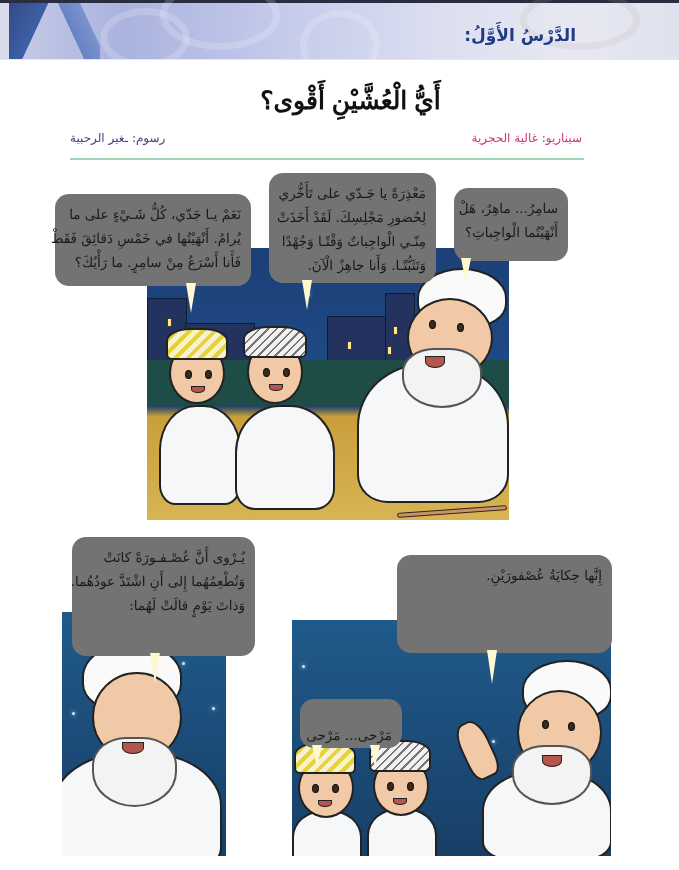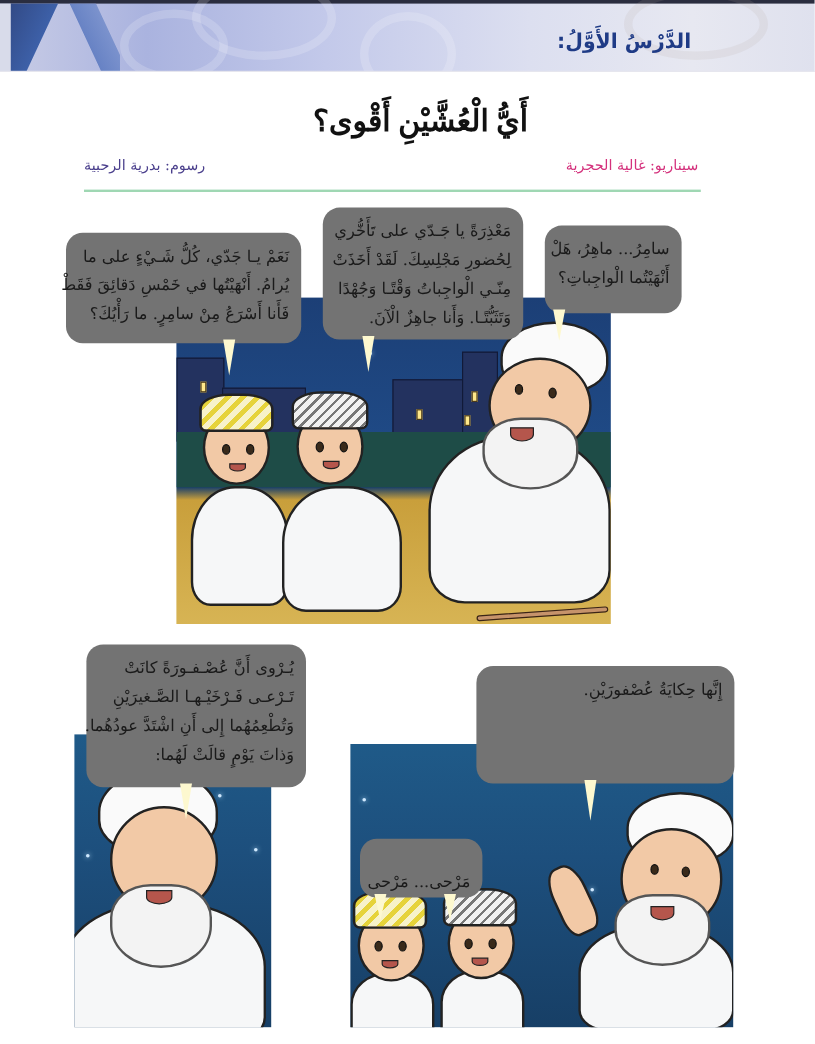--- a/index.html
+++ b/index.html
@@ -25,21 +25,21 @@
     .banner .s4 { left: 520px; top: -10px; width: 120px; height: 60px; border-color: rgba(180,170,160,0.15); }
     .banner .bottom-line { position: absolute; left: 0; top: 59px; width: 679px; height: 1px; background: #e6e6ee; }
     .lesson-title {
       position: absolute; right: 103px; top: 25px;
       font-family: "DejaVu Sans", sans-serif; font-weight: bold; font-size: 17px; color: #1f3b86;
     }
 
     
     .story-title {
       position: absolute; left: 0; width: 679px; top: 86px; text-align: center;
-      font-family: Liberation Serif, serif; font-weight: bold; font-size: 25px; color: #111;
+      font-family: Liberation Sans, sans-serif; font-weight: bold; font-size: 25px; color: #111;
       padding-left: 22px;
     }
     .credits { position: absolute; left: 70px; top: 131px; width: 512px; height: 20px; }
     .credit-scenario { position: absolute; right: 0; top: 0; font-size: 12px; color: #d4317c; font-family: "DejaVu Serif", serif; }
     .credit-drawings { position: absolute; left: 0; top: 0; font-size: 12px; color: #4a3f8c; font-family: "DejaVu Serif", serif; }
     .divider { position: absolute; left: 70px; top: 158px; width: 514px; height: 2px; background: #9fd7b3; }
 
     
     .panel { position: absolute; overflow: hidden; }
     .night { background: linear-gradient(180deg, #1f5a88 0%, #1d4f7d 40%, #173f66 100%); }
@@ -103,21 +103,21 @@
   <div class="swirl s2"></div>
   <div class="swirl s3"></div>
   <div class="swirl s4"></div>
   <div class="bottom-line"></div>
   <div class="lesson-title">الدَّرْسُ الأَوَّلُ:</div>
 </div>
 
 <h1 class="story-title">أَيُّ الْعُشَّيْنِ أَقْوى؟</h1>
 <div class="credits">
   <span class="credit-scenario">سيناريو: غالية الحجرية</span>
-  <span class="credit-drawings">رسوم: بدرية الرحبية</span>
+  <span class="credit-drawings">رسوم: ـغير الرحبية</span>
 </div>
 <div class="divider"></div>
 
 <div class="panel p1">
   <div class="star" style="left:240px;top:20px"></div>
   <div class="star" style="left:300px;top:30px"></div>
   <div class="star" style="left:160px;top:45px"></div>
   <div class="bldg" style="left:0;top:50px;width:40px;height:70px"></div>
   <div class="bldg" style="left:38px;top:75px;width:70px;height:45px"></div>
   <div class="bldg" style="left:180px;top:68px;width:60px;height:50px"></div>
@@ -221,21 +221,20 @@
 
 <div class="bubble b3">
   <span class="line">نَعَمْ يـا جَدّي، كُلُّ شَـيْءٍ على ما</span>
   <span class="line">يُرامُ. أَنْهَيْتُها في خَمْسِ دَقائِقَ فَقَطْ</span>
   <span class="line">فَأَنا أَسْرَعُ مِنْ سامِرٍ. ما رَأْيُكَ؟</span>
 </div>
 <div class="tail b3t"></div>
 
 <div class="bubble b4">
   <span class="line">يُـرْوى أَنَّ عُصْـفـورَةً كانَتْ</span>
-  <span class="line">تَـرْعـى فَـرْخَيْـهـا الصَّـغيرَيْنِ</span>
   <span class="line">وَتُطْعِمُهُما إِلى أَنِ اشْتَدَّ عودُهُما.</span>
   <span class="line">وَذاتَ يَوْمٍ قالَتْ لَهُما:</span>
 </div>
 <div class="tail b4t"></div>
 
 <div class="bubble b5">
   <span class="line">إِنَّها حِكايَةُ عُصْفورَيْنِ.</span>
 </div>
 <div class="tail b5t"></div>
 

